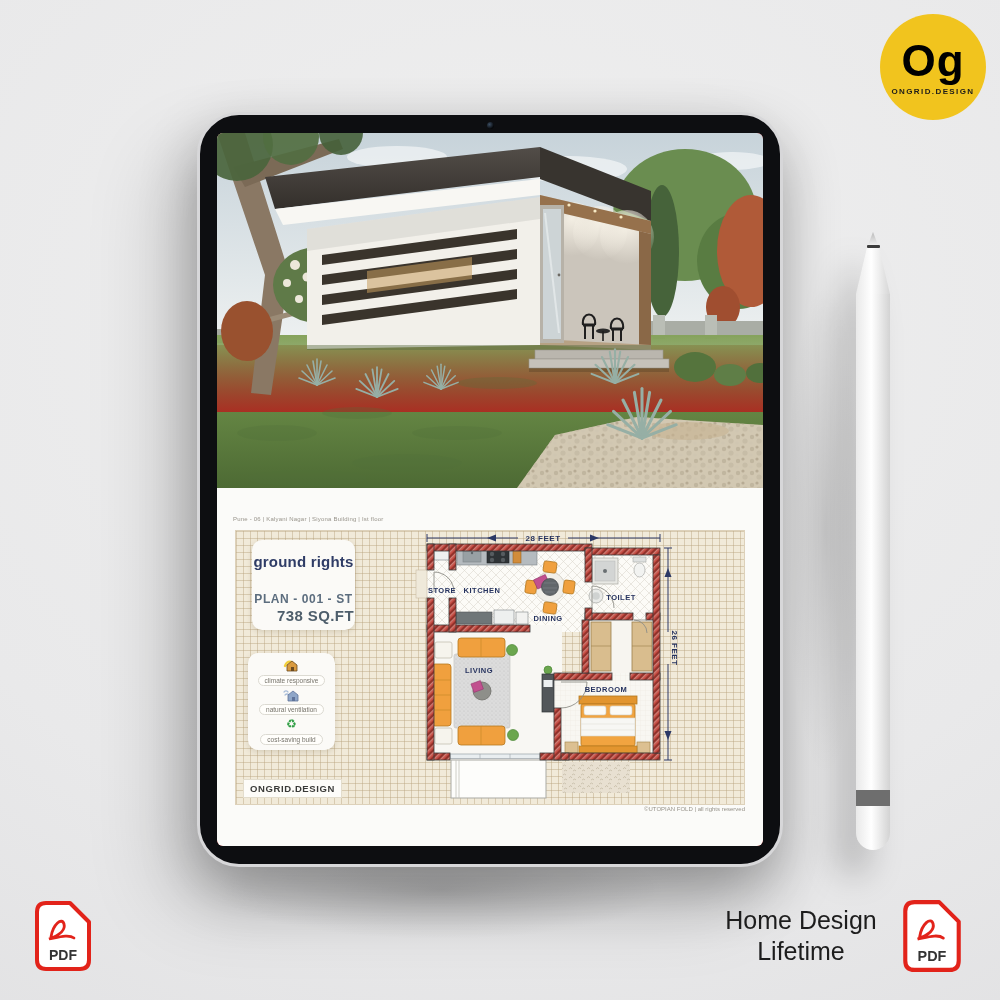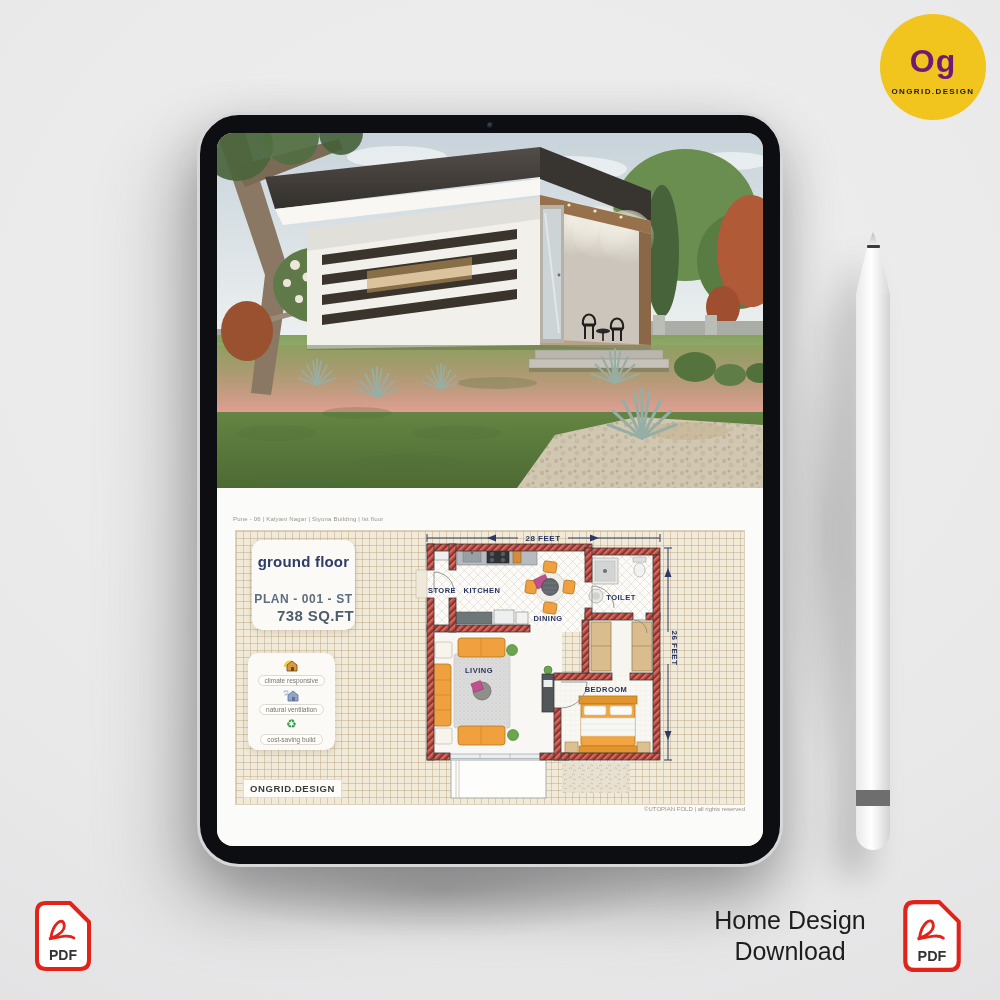--- a/index.html
+++ b/index.html
@@ -8,31 +8,31 @@
     background:radial-gradient(130% 110% at 50% 32%, #efefef 0%, #e9e9ea 50%, #dcdcde 100%);}
   .shade{position:absolute;pointer-events:none;}
   .shade-floor{left:120px;top:820px;width:640px;height:140px;
     background:radial-gradient(50% 50% at 50% 50%, rgba(0,0,0,.16), rgba(0,0,0,0) 70%);}
   .shade-pencil{left:770px;top:180px;width:110px;height:700px;
     background:radial-gradient(50% 50% at 50% 50%, rgba(0,0,0,.12), rgba(0,0,0,0) 70%);}
 
   
   .logo{position:absolute;left:880px;top:14px;width:106px;height:106px;border-radius:50%;
     background:#f1c41e;display:flex;flex-direction:column;align-items:center;justify-content:center;}
-  .logo-monogram{font-size:32px;font-weight:bold;color:#701a75;line-height:44px;letter-spacing:1px;}
+  .logo-monogram{font-size:44px;font-weight:bold;color:#000000;line-height:44px;letter-spacing:1px;}
   .logo-brand{margin-top:4px;font-size:8px;font-weight:bold;color:#1d1c1a;letter-spacing:1.4px;}
 
   
   .tablet{position:absolute;left:197px;top:112px;width:586px;height:755px;box-sizing:border-box;
     background:#0d0e11;border:3px solid #d7d7d9;border-radius:42px;
     box-shadow:0 24px 55px rgba(0,0,0,.30), -35px 40px 80px rgba(0,0,0,.14);}
   .camera{position:absolute;left:50%;top:7px;width:7px;height:7px;margin-left:-3px;border-radius:50%;
     background:radial-gradient(circle at 35% 35%, #3c4e63, #06080b 70%);}
-  .screen{position:absolute;left:17px;top:18px;right:17px;bottom:18px;border-radius:16px;
-    overflow:hidden;background:#fca5a5;}
+  .screen{position:absolute;left:17px;top:18px;right:17px;bottom:18px;border-radius:6px;
+    overflow:hidden;background:#b91c1c;}
   .render{display:block;width:546px;height:355px;}
 
   
   .plan-page{position:absolute;left:0;top:355px;width:546px;height:358px;background:#fbfbf9;}
   .plan-note{position:absolute;left:16px;top:28px;font-size:6px;color:#98948b;letter-spacing:.2px;}
   .sheet{position:absolute;left:18px;top:42px;width:510px;height:275px;box-sizing:border-box;
     background-color:#f1ead9;border:1px solid #ddd1ba;
     background-image:linear-gradient(rgba(186,165,128,.45) 1px, transparent 1px),
       linear-gradient(90deg, rgba(186,165,128,.45) 1px, transparent 1px);
     background-size:7px 7px;}
@@ -67,21 +67,21 @@
   .p-ring{width:13px;height:3px;background:#3c3c3c;border-radius:1px;}
   .p-taper{width:34px;height:46px;background:linear-gradient(90deg,#e9e9e9,#ffffff 45%,#d6d6d6);
     clip-path:polygon(32% 0,68% 0,100% 100%,0 100%);}
   .p-body{position:relative;width:34px;flex:1;border-radius:0 0 17px 17px;
     background:linear-gradient(90deg,#e9e9e9,#ffffff 45%,#d3d3d3);}
   .p-band{position:absolute;left:0;bottom:44px;width:34px;height:16px;background:#6e6e6e;}
 
   
   .badge{position:absolute;display:flex;align-items:center;}
   .badge-left{left:33px;top:900px;gap:19px;}
-  .badge-right{right:38px;top:899px;gap:26px;}
+  .badge-right{right:38px;top:899px;gap:15px;}
   .badge-label{font-size:26px;color:#1d1d1d;}
   .badge-label-right{width:172px;text-align:center;font-size:25px;line-height:31px;color:#1d1d1d;}
 
   .plan-room{font-weight:bold;fill:#26335f;letter-spacing:.5px;}
 </style>
 </head>
 <body>
 
 <div class="stage">
   <div class="shade shade-floor"></div>
@@ -445,21 +445,21 @@
 
           <text class="plan-room" x="207" y="63" font-size="7.5" text-anchor="middle">STORE</text>
           <text class="plan-room" x="247" y="63" font-size="7.5" text-anchor="middle">KITCHEN</text>
           <text class="plan-room" x="313" y="91" font-size="7.5" text-anchor="middle">DINING</text>
           <text class="plan-room" x="386" y="70" font-size="7.5" text-anchor="middle">TOILET</text>
           <text class="plan-room" x="244" y="143" font-size="7.5" text-anchor="middle">LIVING</text>
           <text class="plan-room" x="371" y="162" font-size="7.5" text-anchor="middle">BEDROOM</text>
         </svg>
 
         <div class="title-card">
-          <div class="gf">ground floor</div>
+          <div class="gf">ground rights</div>
           <div class="pcode">PLAN - 001 - ST</div>
           <div class="parea">738 SQ.FT</div>
         </div>
 
         <div class="feature-card">
           <div class="feat">
             <div class="fic">
               <svg width="16" height="14" viewBox="0 0 16 14">
                 <path d="M2 7 Q4 2 8 3" stroke="#f2cf3d" stroke-width="2.4" fill="none" stroke-linecap="round"></path>
                 <polygon points="9,2 14,6 14,12 4,12 4,6" fill="#d99a3f" stroke="#6b4a20" stroke-width="0.8"></polygon>
@@ -503,21 +503,21 @@
     <svg width="60" height="72" viewBox="0 0 58 72">
       <path d="M12 3 H36 L55 22 V60 Q55 69 46 69 H12 Q3 69 3 60 V12 Q3 3 12 3 Z" fill="#ffffff" stroke="#e2231a" stroke-width="4" stroke-linejoin="round"></path>
       <path d="M17 37 C19 24 28 17 30 24 C32 31 23 36 15 39 C25 37 35 34 40 38" stroke="#e2231a" stroke-width="2.8" fill="none" stroke-linecap="round"></path>
       <text x="29" y="60" text-anchor="middle" font-size="14" font-weight="bold" fill="#333333" font-family="Liberation Sans, sans-serif">PDF</text>
     </svg>
   </div>
 
   <div class="badge badge-right">
     <div class="badge-label-right">
       <div>Home Design</div>
-      <div>Download</div>
+      <div>Lifetime</div>
     </div>
     <svg width="60" height="74" viewBox="0 0 58 72">
       <path d="M12 3 H36 L55 22 V60 Q55 69 46 69 H12 Q3 69 3 60 V12 Q3 3 12 3 Z" fill="#ffffff" stroke="#e2231a" stroke-width="4" stroke-linejoin="round"></path>
       <path d="M17 37 C19 24 28 17 30 24 C32 31 23 36 15 39 C25 37 35 34 40 38" stroke="#e2231a" stroke-width="2.8" fill="none" stroke-linecap="round"></path>
       <text x="29" y="60" text-anchor="middle" font-size="14" font-weight="bold" fill="#333333" font-family="Liberation Sans, sans-serif">PDF</text>
     </svg>
   </div>
 </div>
 
 </body></html>

